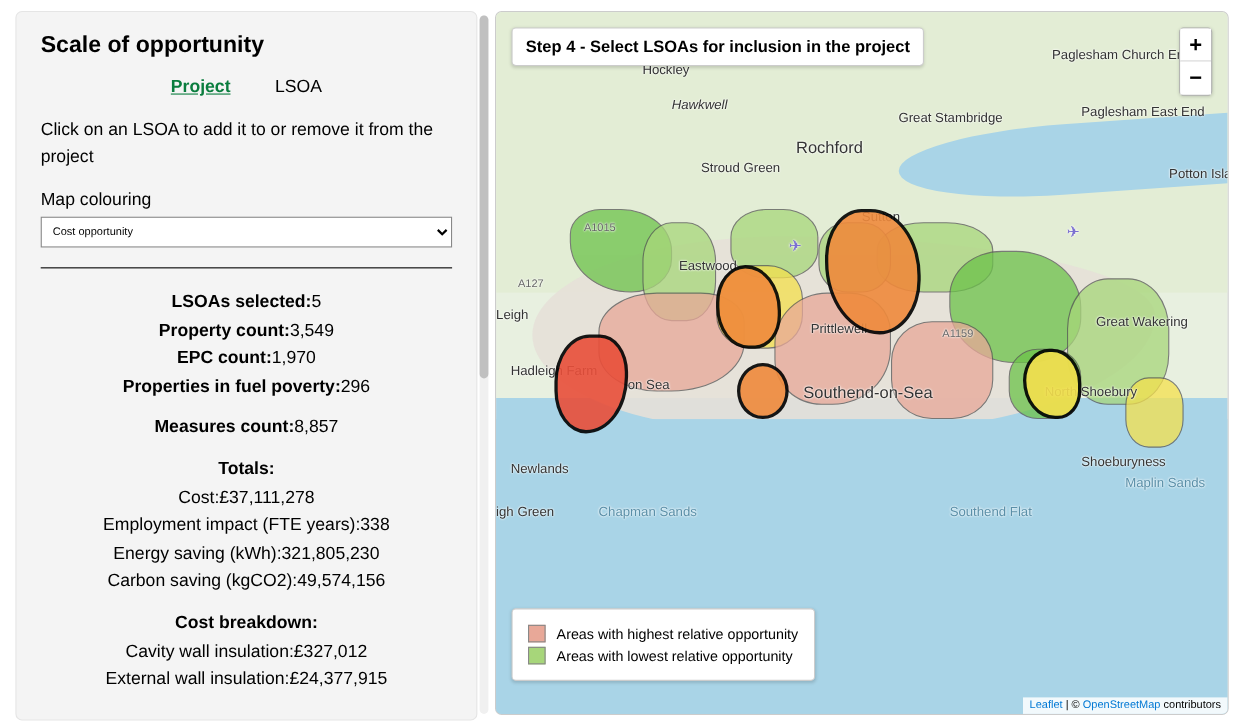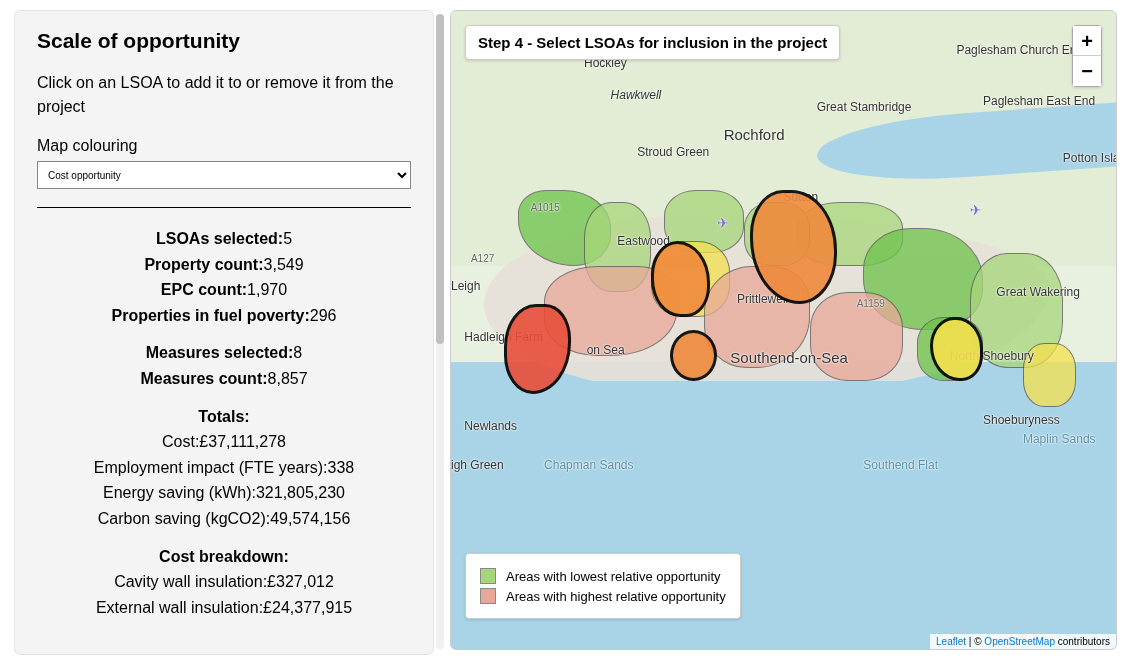--- a/index.html
+++ b/index.html
@@ -173,20 +173,24 @@
   }
   .attrib a { color:#0078d4; text-decoration:none; }
 </style>
 </head>
 <body>
 
 <div class="sidebar-wrap">
   <div class="sidebar">
     <h1>Scale of opportunity</h1>
 
+    <div class="tabs">
+      <span class="tab active">Project</span>
+      <span class="tab">LSOA</span>
+    </div>
 
     <div class="instructions">Click on an LSOA to add it to or remove it from the project</div>
 
     <div class="field-label">Map colouring</div>
     <select>
       <option>Cost opportunity</option>
     </select>
 
     <hr>
 
@@ -201,24 +205,20 @@
         </div>
       <div class="stat-row bold">
           <span class="label">EPC count:</span>
           <span>1,970</span>
         </div>
       <div class="stat-row bold">
           <span class="label">Properties in fuel poverty:</span>
           <span>296</span>
         </div>
       <div class="section-gap"></div>
-      <div class="stat-row bold">
-          <span class="label">Measures selected:</span>
-          <span>8</span>
-        </div>
       <div class="stat-row bold">
           <span class="label">Measures count:</span>
           <span>8,857</span>
         </div>
       <div class="section-gap"></div>
 
       <div class="stat-row bold">
           <span class="label">Totals:</span>
           <span></span>
         </div>
@@ -290,21 +290,21 @@
     <span class="placelabel" style="left:24%; top:12%;font-style:italic;">Hawkwell</span>
     <span class="placelabel" style="left:28%; top:21%;">Stroud Green</span>
     <span class="placelabel" style="left:55%; top:14%;">Great Stambridge</span>
     <span class="placelabel" style="left:76%; top:5%;">Paglesham Church End</span>
     <span class="placelabel" style="left:80%; top:13%;">Paglesham East End</span>
     <span class="placelabel" style="left:92%; top:22%;">Potton Island</span>
     <span class="placelabel" style="left:50%; top:28%;">Sutton</span>
     <span class="placelabel" style="left:25%; top:35%;">Eastwood</span>
     <span class="placelabel" style="left:82%; top:43%;">Great Wakering</span>
     <span class="placelabel" style="left:0%;  top:42%;">Leigh</span>
-    <span class="placelabel" style="left:18%; top:52%;padding-left:16px;">on Sea</span>
+    <span class="placelabel" style="left:18%; top:52%;">on Sea</span>
     <span class="placelabel big" style="left:42%; top:53%;">Southend-on-Sea</span>
     <span class="placelabel" style="left:43%; top:44%;">Prittlewell</span>
     <span class="placelabel" style="left:2%;  top:50%;">Hadleigh Farm</span>
     <span class="placelabel" style="left:2%;  top:64%;">Newlands</span>
     <span class="placelabel" style="left:80%; top:63%;">Shoeburyness</span>
     <span class="placelabel" style="left:75%; top:53%;">North Shoebury</span>
     <span class="placelabel" style="left:14%; top:70%; color:#5a8fa8;">Chapman Sands</span>
     <span class="placelabel" style="left:62%; top:70%; color:#5a8fa8;">Southend Flat</span>
     <span class="placelabel" style="left:86%; top:66%; color:#5a8fa8;">Maplin Sands</span>
     <span class="placelabel" style="left:0%; top:70%;">igh Green</span>
@@ -316,26 +316,26 @@
 
     <div class="step-banner">Step 4 - Select LSOAs for inclusion in the project</div>
 
     <div class="zoom">
       <button>+</button>
       <button>−</button>
     </div>
 
     <div class="legend">
       <div class="legend-row">
+        <span class="swatch" style="background:#e8a898"></span>
+        <span>Areas with highest relative opportunity</span>
+      </div>
+      <div class="legend-row">
         <span class="swatch" style="background:#a7d67a"></span>
         <span>Areas with lowest relative opportunity</span>
       </div>
-      <div class="legend-row">
-        <span class="swatch" style="background:#e8a898"></span>
-        <span>Areas with highest relative opportunity</span>
-      </div>
     </div>
 
     <div class="attrib">
       <a href="#">Leaflet</a><span> | © </span><a href="#">OpenStreetMap</a><span> contributors</span>
     </div>
   </div>
 </div>
 
 </body></html>

